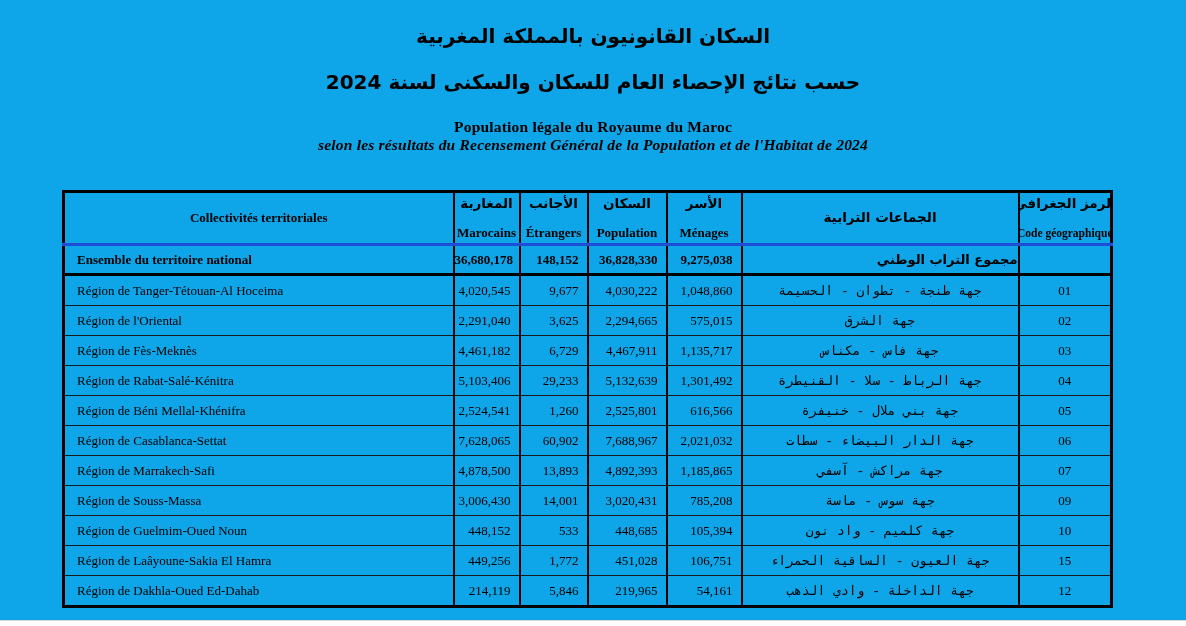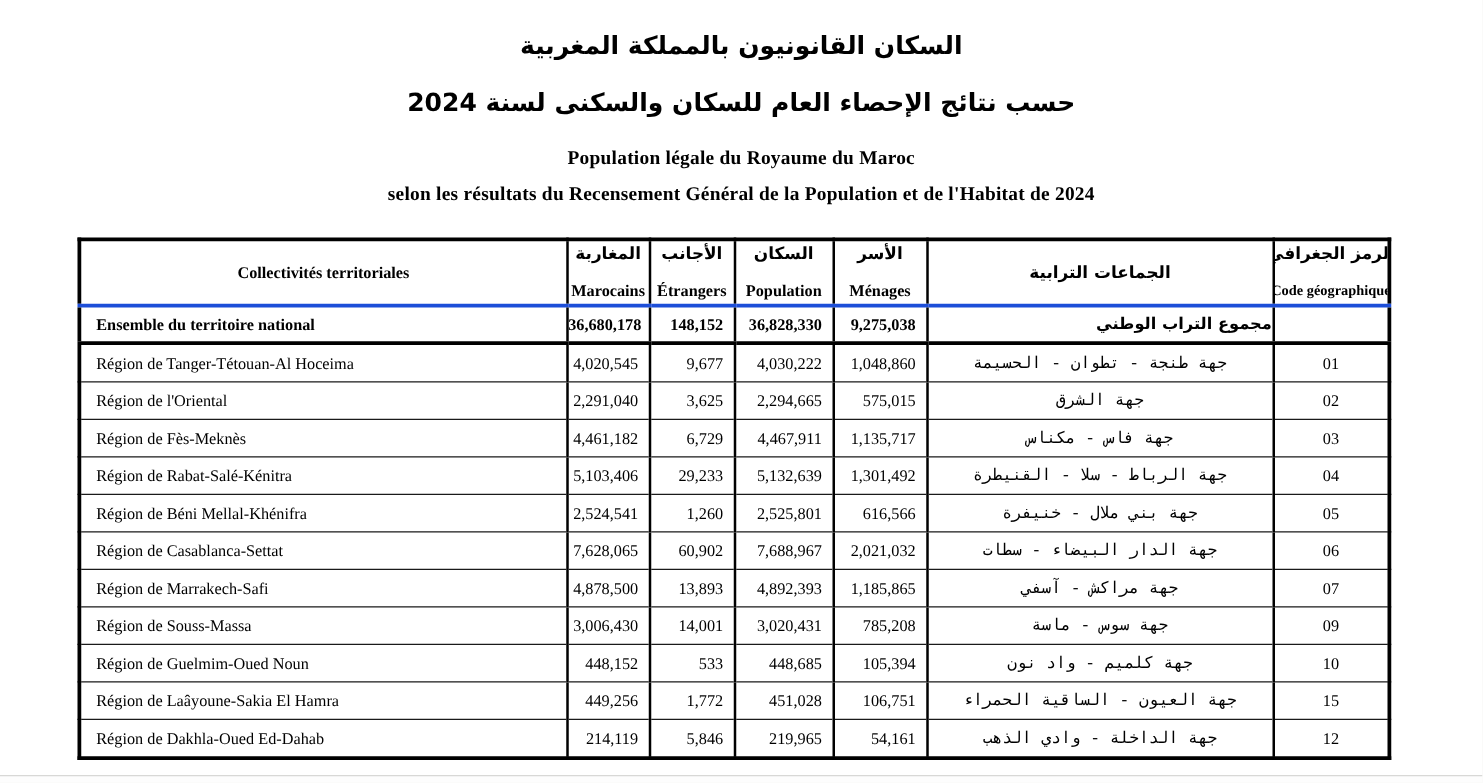--- a/index.html
+++ b/index.html
@@ -1,31 +1,31 @@
 <!DOCTYPE html>
 <html lang="fr"><head>
 <meta charset="utf-8">
 <style>
   html,body { margin:0; padding:0; }
   body { background:#e9e9e7; }
   .screen {
     position:relative;
     width:1186px; height:626px;
-    background:#ffffff;
+    background:#0ea5e9;
     overflow:hidden;
     font-family:"Liberation Serif","DejaVu Serif",serif;
     color:#000;
   }
   .title { position:absolute; left:0; width:100%; text-align:center; font-weight:700; }
   .title-ar { font-family:"DejaVu Sans",sans-serif; font-size:20px; direction:rtl; }
   .t-ar1 { top:24px; }
   .t-ar2 { top:70px; }
   .title-fr { font-size:15.5px; letter-spacing:0.2px; }
   .t-fr1 { top:118px; }
-  .t-fr2 { top:147px; }
+  .t-fr2 { top:136px;font-style:italic; }
 
   table.pop {
     position:absolute; left:62px; top:190px;
     width:1048px;
     border-collapse:collapse;
     table-layout:fixed;
     border:3px solid #000;
   }
   .pop th, .pop td {
     border-left:2px solid #000;

